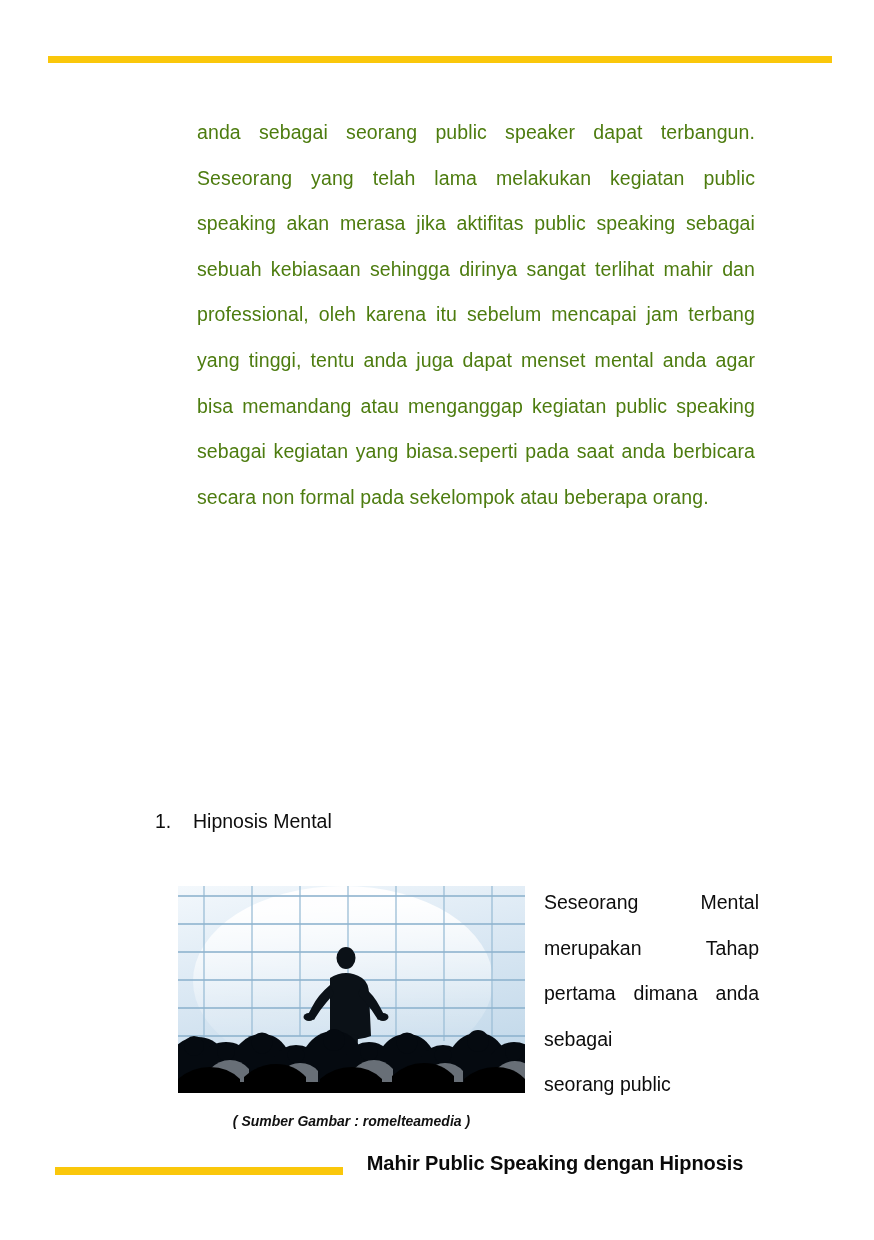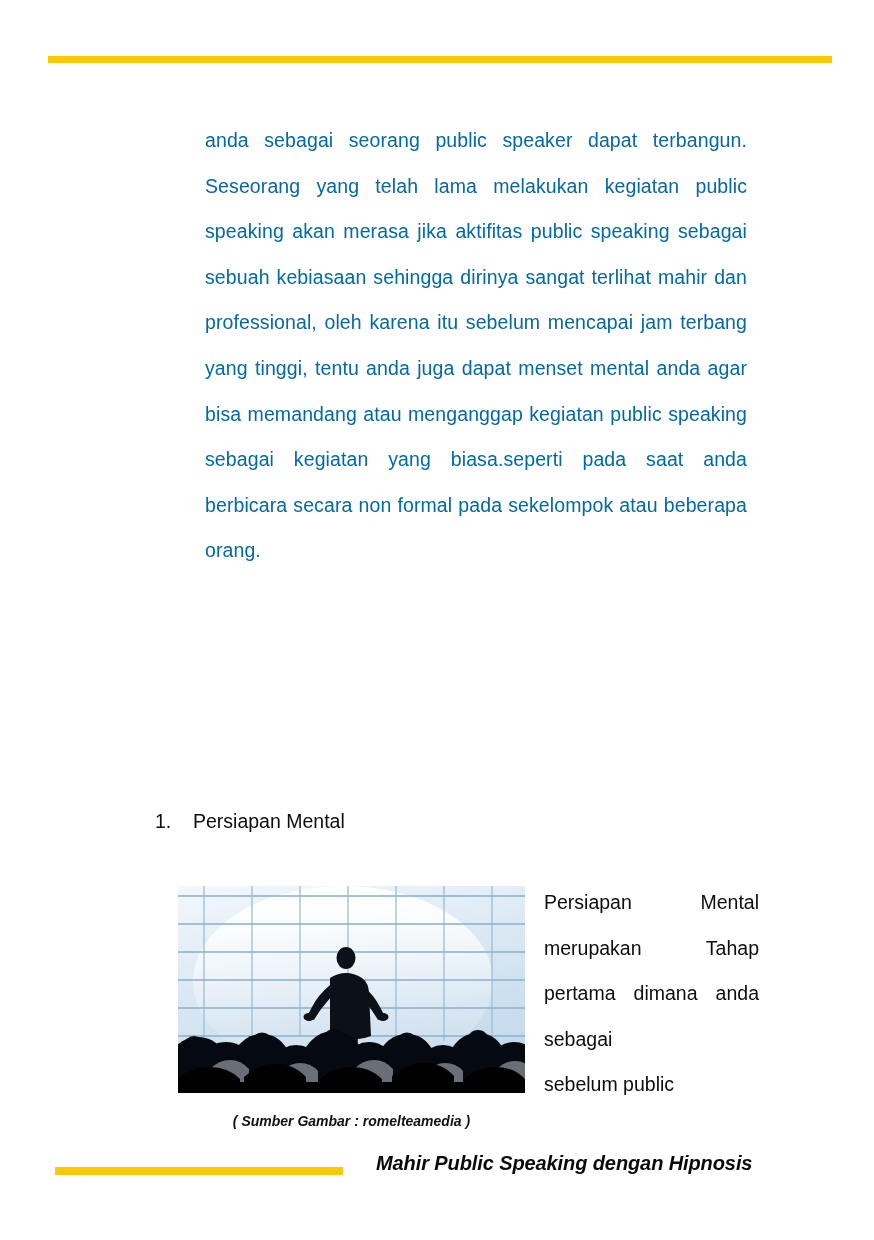--- a/index.html
+++ b/index.html
@@ -34,27 +34,27 @@
 
   
   .content {
     position: absolute;
     left: 193px;
     top: 106px;
     width: 566px;
   }
 
   p.body-par {
-    margin: 12px;
+    margin: 4px;
     font-size: 19.5px;
     line-height: 45.6px;
     text-align: justify;
     text-justify: inter-word;
     letter-spacing: 0.1px;
-    color: #0369a1;
+    color: #4d7c0f;
   }
 
   .par-gap {
     height: 45px;
   }
 
   
   .num-list {
     position: absolute;
     left: 155px;
@@ -132,48 +132,47 @@
   .footer-rule {
     position: absolute;
     left: 55px;
     top: 1167px;
     width: 288px;
     height: 8px;
     background: #FAC70B;
   }
   .footer-text {
     position: absolute;
-    left: 376px;
+    left: 354px;
     top: 1152px;
     width: 402px;
-    text-align: left;
+    text-align: center;
     font-size: 20px;
     font-weight: bold;
-    font-style: italic;
     color: #0a0a0a;
     letter-spacing: -0.1px;
     white-space: nowrap;
   }
 </style>
 </head>
 <body>
 
 <div class="page">
 
   <div class="header-rule"></div>
 
   <div class="content">
     <p class="body-par">anda sebagai seorang public speaker dapat terbangun. Seseorang yang telah lama melakukan kegiatan public speaking akan merasa jika aktifitas public speaking sebagai sebuah kebiasaan sehingga dirinya sangat terlihat mahir dan professional, oleh karena itu sebelum mencapai jam terbang yang tinggi, tentu anda juga dapat menset mental anda agar bisa memandang atau menganggap kegiatan public speaking sebagai kegiatan yang biasa.seperti pada saat anda berbicara secara non formal pada sekelompok atau beberapa orang.</p>
     <div class="par-gap"></div>
   </div>
 
   <div class="num-list">
     <div class="num-item">
       <span class="num-marker">1.</span>
-      <span class="num-text">Persiapan Mental</span>
+      <span class="num-text">Hipnosis Mental</span>
     </div>
   </div>
 
   <div class="figure-block">
     <div class="photo">
       <svg viewBox="0 0 347 207" preserveAspectRatio="none">
         <defs>
           <linearGradient id="winGrad" x1="0" y1="0" x2="0.35" y2="1">
             <stop offset="0%" stop-color="#f3f8fc"></stop>
             <stop offset="45%" stop-color="#dce9f4"></stop>
@@ -263,20 +262,20 @@
           <path d="M214 207 l0 -17 q14 -13 32 -13 q18 0 30 13 l0 17 z"></path>
           <path d="M286 207 l0 -14 q14 -12 32 -12 q18 0 29 12 l0 14 z"></path>
           <rect x="0" y="196" width="347" height="11"></rect>
         </g>
       </svg>
     </div>
     <div class="photo-caption">( Sumber Gambar : romelteamedia )</div>
   </div>
 
   <div class="side-text">
-    <p>Persiapan Mental merupakan Tahap pertama dimana anda sebagai</p>
-    <p class="lastline">sebelum public</p>
+    <p>Seseorang Mental merupakan Tahap pertama dimana anda sebagai</p>
+    <p class="lastline">seorang public</p>
   </div>
 
   <div class="footer-rule"></div>
   <div class="footer-text">Mahir Public Speaking dengan Hipnosis</div>
 
 </div>
 
 </body></html>

